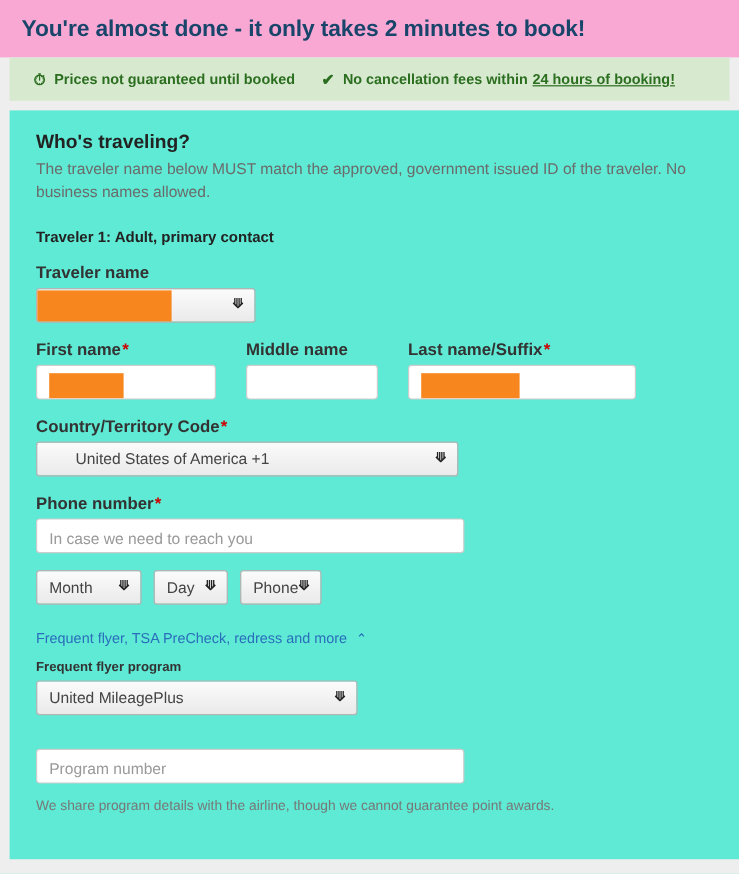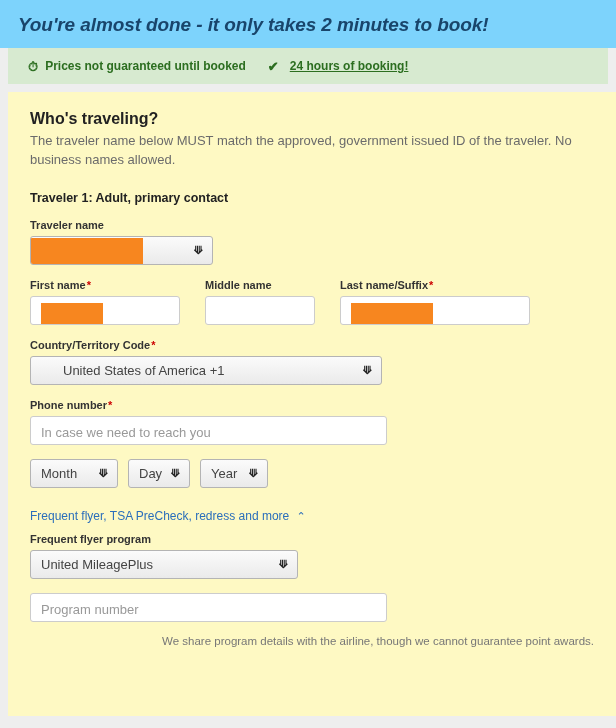--- a/index.html
+++ b/index.html
@@ -6,23 +6,22 @@
   html, body {
     margin: 0; padding: 0;
     width: 616px; height: 728px;
     background: #eeeeee;
     font-family: "Liberation Sans", sans-serif;
     overflow: hidden;
   }
 
   
   .page-header {
-    background: #7dd3fc;
+    background: #f9a8d4;
     padding: 14px 0 12px 18px;
-    font-style: italic;
   }
   .page-header h1 {
     margin: 0;
     font-size: 19px;
     font-weight: bold;
     color: #19456b;
     letter-spacing: -0.1px;
   }
 
   
@@ -49,21 +48,21 @@
     line-height: 1;
     color: #2c6e20;
   }
   .assurance a {
     color: #2c6e20;
     text-decoration: underline;
   }
 
   
   .card {
-    background: #fef9c3;
+    background: #5eead4;
     margin: 8px 0 0 8px;
     width: 608px;
     min-height: 624px;
     padding: 18px 22px 0 22px;
   }
   h2.section-title {
     margin: 0 0 3px 0;
     font-size: 16px;
     font-weight: bold;
     color: #222222;
@@ -79,21 +78,21 @@
     margin: 22px 0 0 0;
     font-size: 12.5px;
     font-weight: bold;
     color: #222222;
   }
 
   
   .field { margin-top: 14px; }
   label.fl {
     display: block;
-    font-size: 11px;
+    font-size: 14px;
     font-weight: bold;
     color: #333333;
     margin-bottom: 5px;
   }
   .req { color: #cc0000; font-weight: bold; margin-left: 1px; }
 
   .sel {
     position: relative;
     display: inline-block;
     height: 29px;
@@ -197,39 +196,39 @@
     display: block;
     font-size: 11px;
     font-weight: bold;
     color: #333333;
     margin: 9px 0 5px 0;
   }
   .note {
     font-size: 11.5px;
     color: #777777;
     margin: 13px 0 0 0;
-    text-align: right;
-  }
-  .gap-prog { margin-top: 14px; text-decoration: underline; }
+  }
+  .gap-prog { margin-top: 28px; text-decoration: underline; }
 </style>
 </head>
 <body>
 
 <div class="page-header">
   <h1>You're almost done - it only takes 2 minutes to book!</h1>
 </div>
 
 <div class="assurance-wrap">
   <div class="assurance">
     <span class="seg">
       <span class="ic">⏱</span>
       <span>Prices not guaranteed until booked</span>
     </span>
     <span class="seg">
       <span class="ic">✔</span>
+      <span>No cancellation fees within</span>
       <a href="#" style="margin-left:4px;">24 hours of booking!</a>
     </span>
   </div>
 </div>
 
 <div class="card">
 
   <h2 class="section-title">Who's traveling?</h2>
   <p class="section-desc">The traveler name below MUST match the approved, government issued ID of the traveler. No business names allowed.</p>
 
@@ -288,21 +287,21 @@
     <div class="dob-row">
       <div class="sel w-month">
         <span>Month</span>
         <span class="chev">⟱</span>
       </div>
       <div class="sel w-day">
         <span>Day</span>
         <span class="chev">⟱</span>
       </div>
       <div class="sel w-year">
-        <span>Year</span>
+        <span>Phone</span>
         <span class="chev">⟱</span>
       </div>
     </div>
   </div>
 
   
   <a href="#" class="ff-link">
     <span>Frequent flyer, TSA PreCheck, redress and more</span>
     <span class="caret">⌃</span>
   </a>

